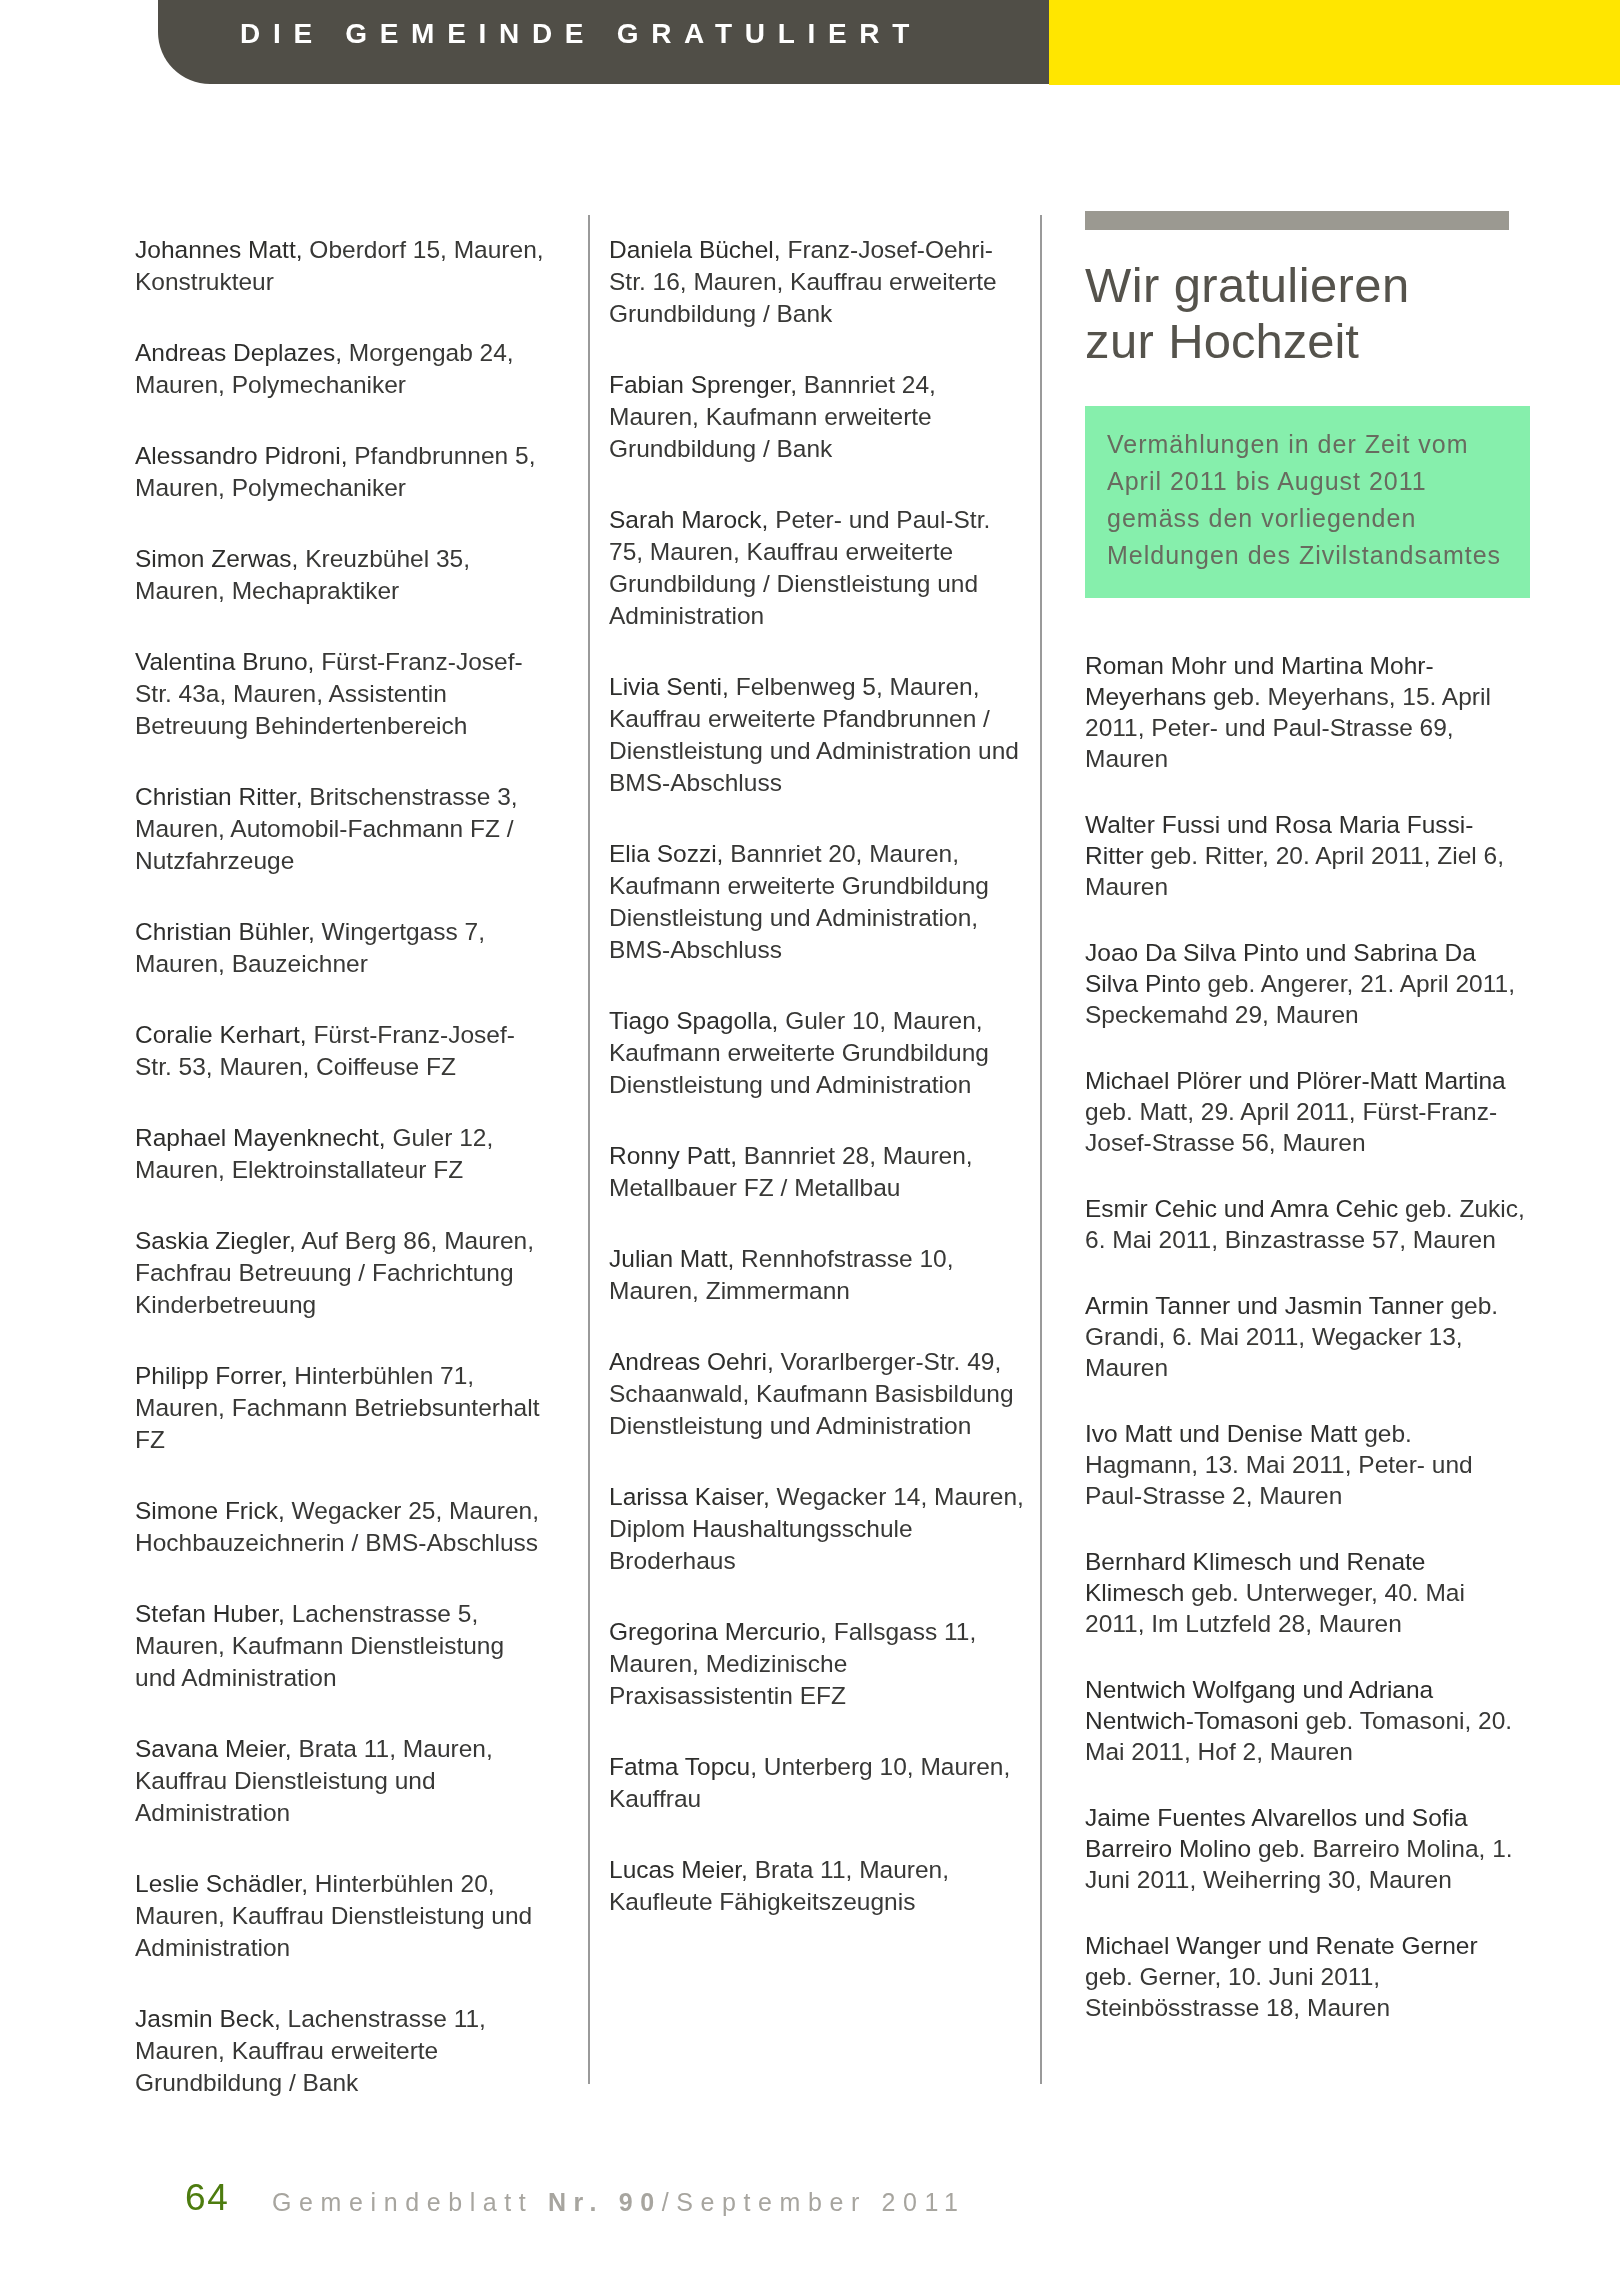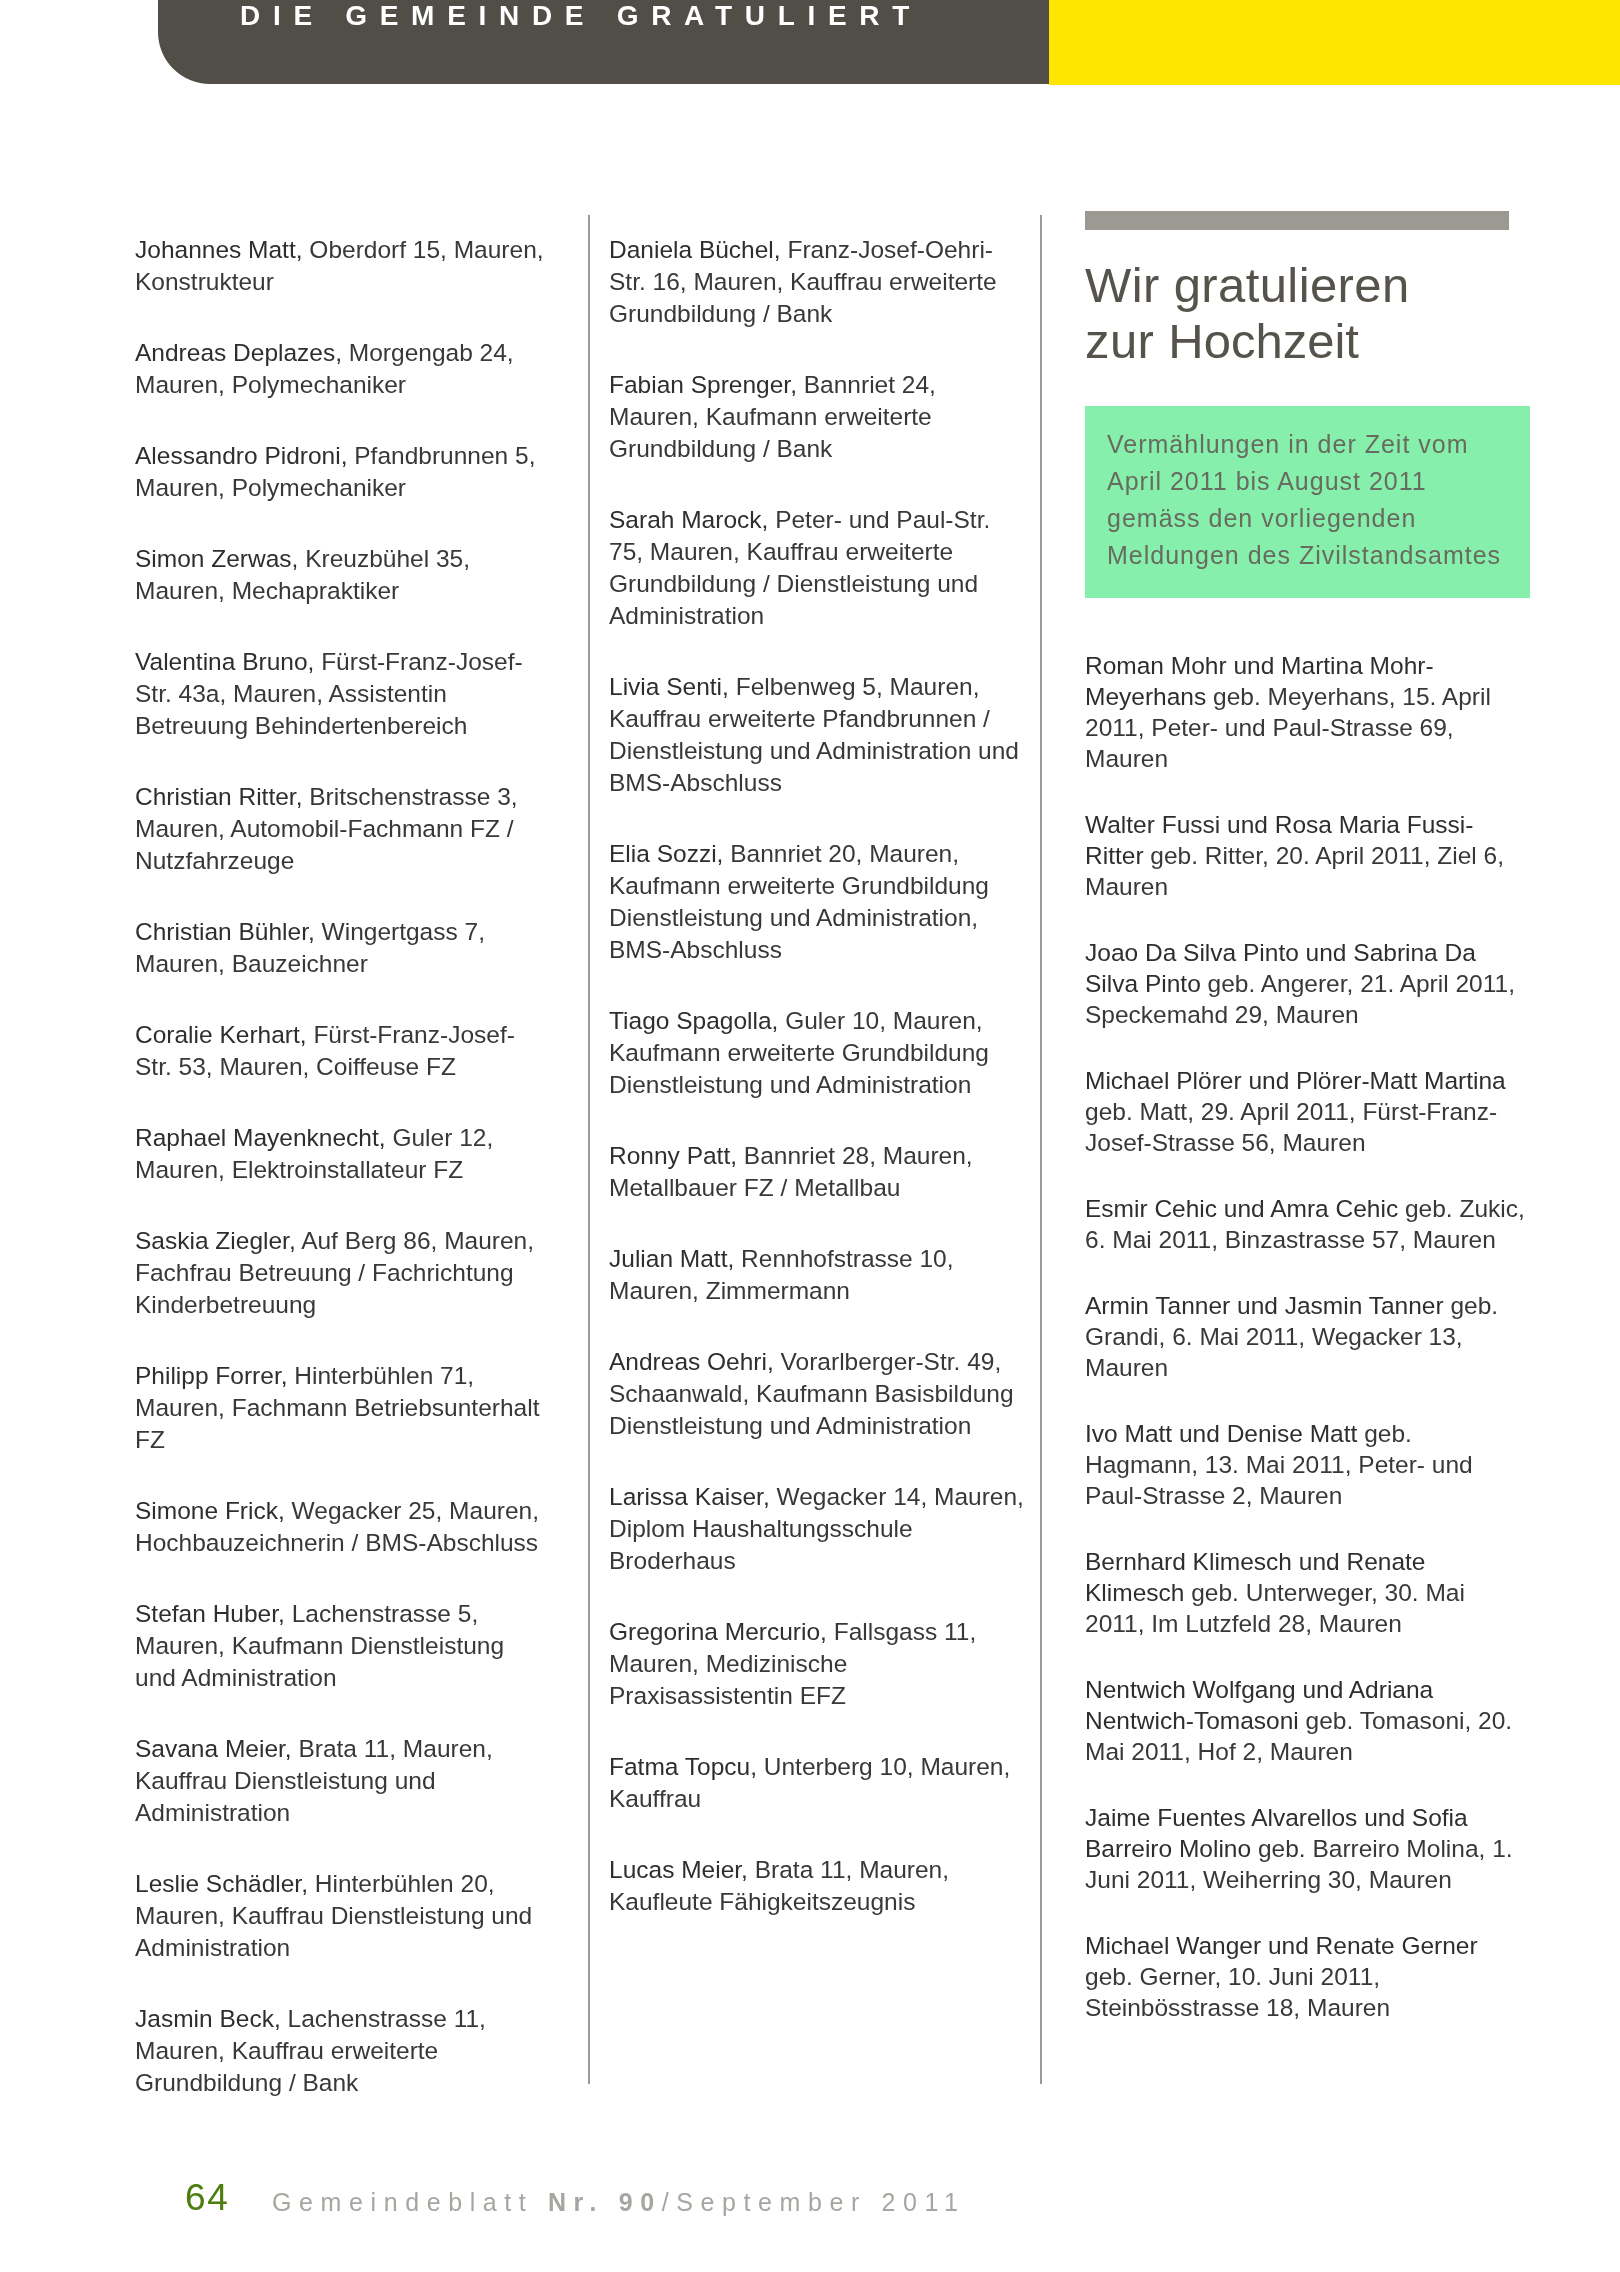--- a/index.html
+++ b/index.html
@@ -10,21 +10,21 @@
     position:relative;
     overflow:hidden;
   }
   .page{position:absolute;inset:0;}
 
   
   .header-bar{
     position:absolute;left:158px;top:0;width:891px;height:84px;
     background:#504e47;
     border-bottom-left-radius:52px;
-    display:flex;align-items:flex-start;
+    display:flex;align-items:center;
     padding-left:82px;padding-bottom:17px;
     box-sizing:border-box;
   }
   .header-title{
     color:#ffffff;
     font-size:28px;
     font-weight:bold;
     letter-spacing:12.7px;
     white-space:nowrap;
   }
@@ -195,21 +195,21 @@
         <p class="entry"><span class="entry-name">Joao Da Silva Pinto und Sabrina Da Silva Pinto</span> <span class="entry-rest">geb. Angerer, 21. April 2011, Speckemahd 29, Mauren</span></p>
 
         <p class="entry"><span class="entry-name">Michael Plörer und Plörer-Matt Martina</span> <span class="entry-rest">geb. Matt, 29. April 2011, Fürst-Franz-Josef-Strasse 56, Mauren</span></p>
 
         <p class="entry"><span class="entry-name">Esmir Cehic und Amra Cehic</span> <span class="entry-rest">geb. Zukic, 6. Mai 2011, Binzastrasse 57, Mauren</span></p>
 
         <p class="entry"><span class="entry-name">Armin Tanner und Jasmin Tanner</span> <span class="entry-rest">geb. Grandi, 6. Mai 2011, Wegacker 13, Mauren</span></p>
 
         <p class="entry"><span class="entry-name">Ivo Matt und Denise Matt</span> <span class="entry-rest">geb. Hagmann, 13. Mai 2011, Peter- und Paul-Strasse 2, Mauren</span></p>
 
-        <p class="entry"><span class="entry-name">Bernhard Klimesch und Renate Klimesch</span> <span class="entry-rest">geb. Unterweger, 30. Mai 2011, Im Lutzfeld 28, Mauren</span></p>
+        <p class="entry"><span class="entry-name">Bernhard Klimesch und Renate Klimesch</span> <span class="entry-rest">geb. Unterweger, 40. Mai 2011, Im Lutzfeld 28, Mauren</span></p>
 
         <p class="entry"><span class="entry-name">Nentwich Wolfgang und Adriana Nentwich-Tomasoni</span> <span class="entry-rest">geb. Tomasoni, 20. Mai 2011, Hof 2, Mauren</span></p>
 
         <p class="entry"><span class="entry-name">Jaime Fuentes Alvarellos und Sofia Barreiro Molino</span> <span class="entry-rest">geb. Barreiro Molina, 1. Juni 2011, Weiherring 30, Mauren</span></p>
 
         <p class="entry"><span class="entry-name">Michael Wanger und Renate Gerner</span> <span class="entry-rest">geb. Gerner, 10. Juni 2011, Steinbösstrasse 18, Mauren</span></p>
       </div>
   </aside>
 
   <span class="footer-pagenum">64</span>

